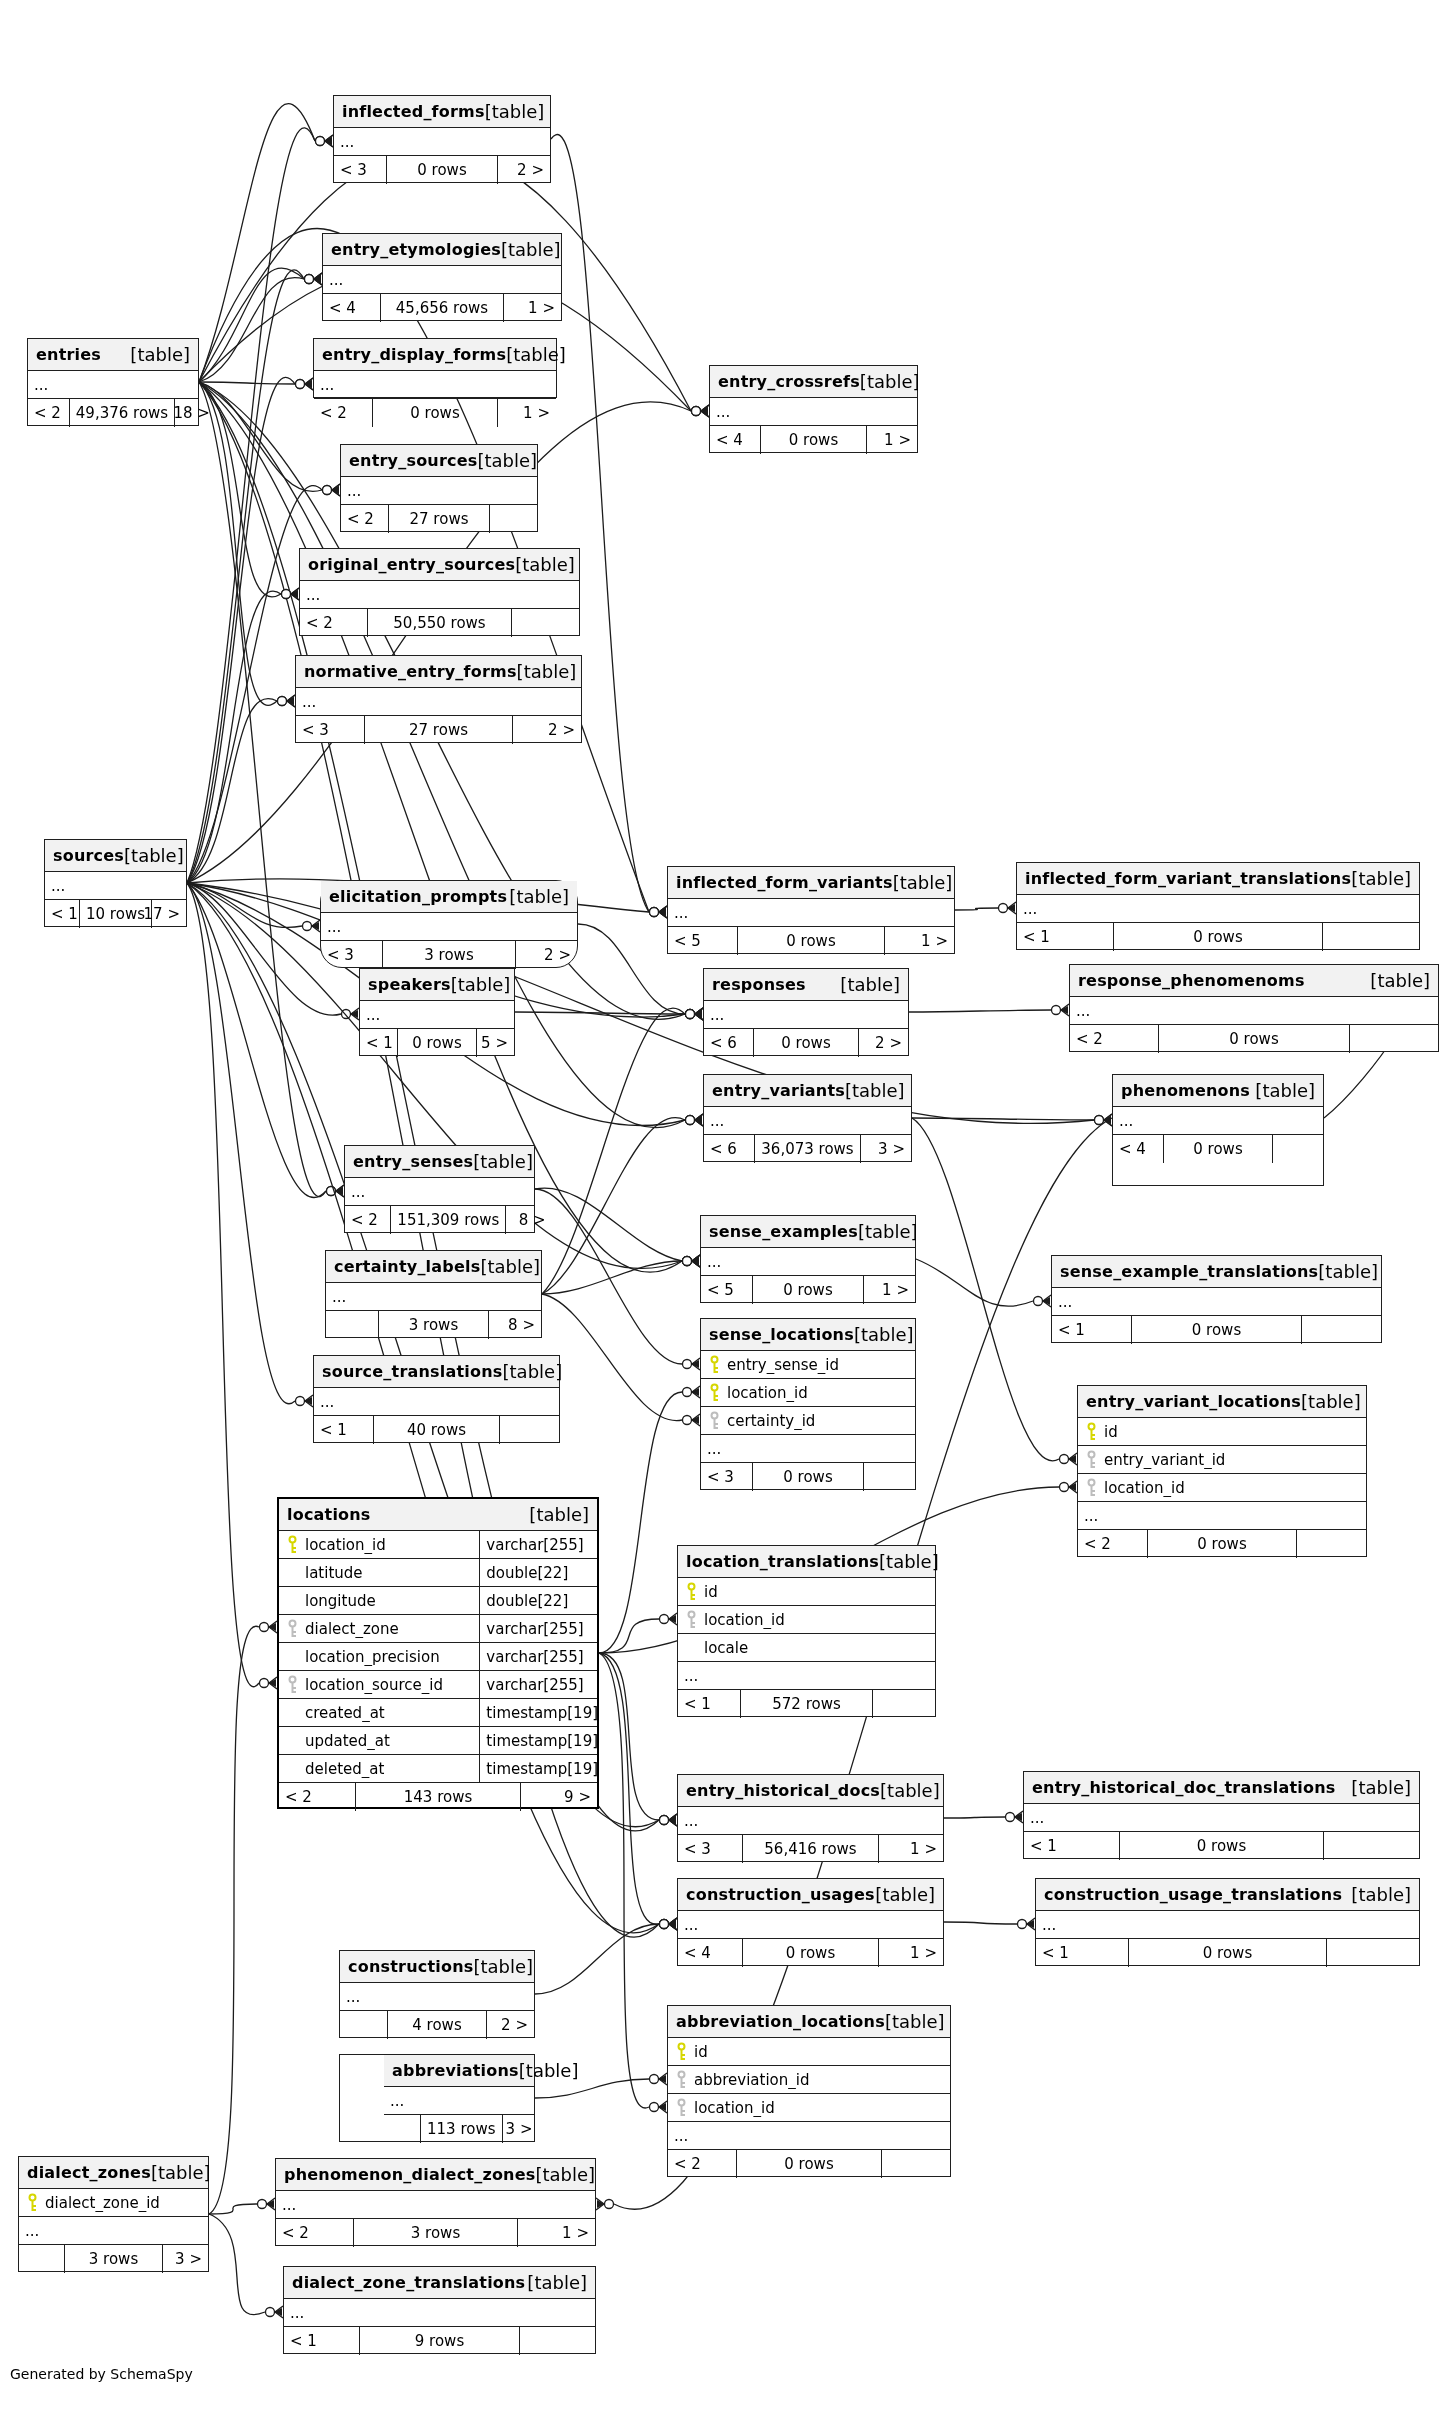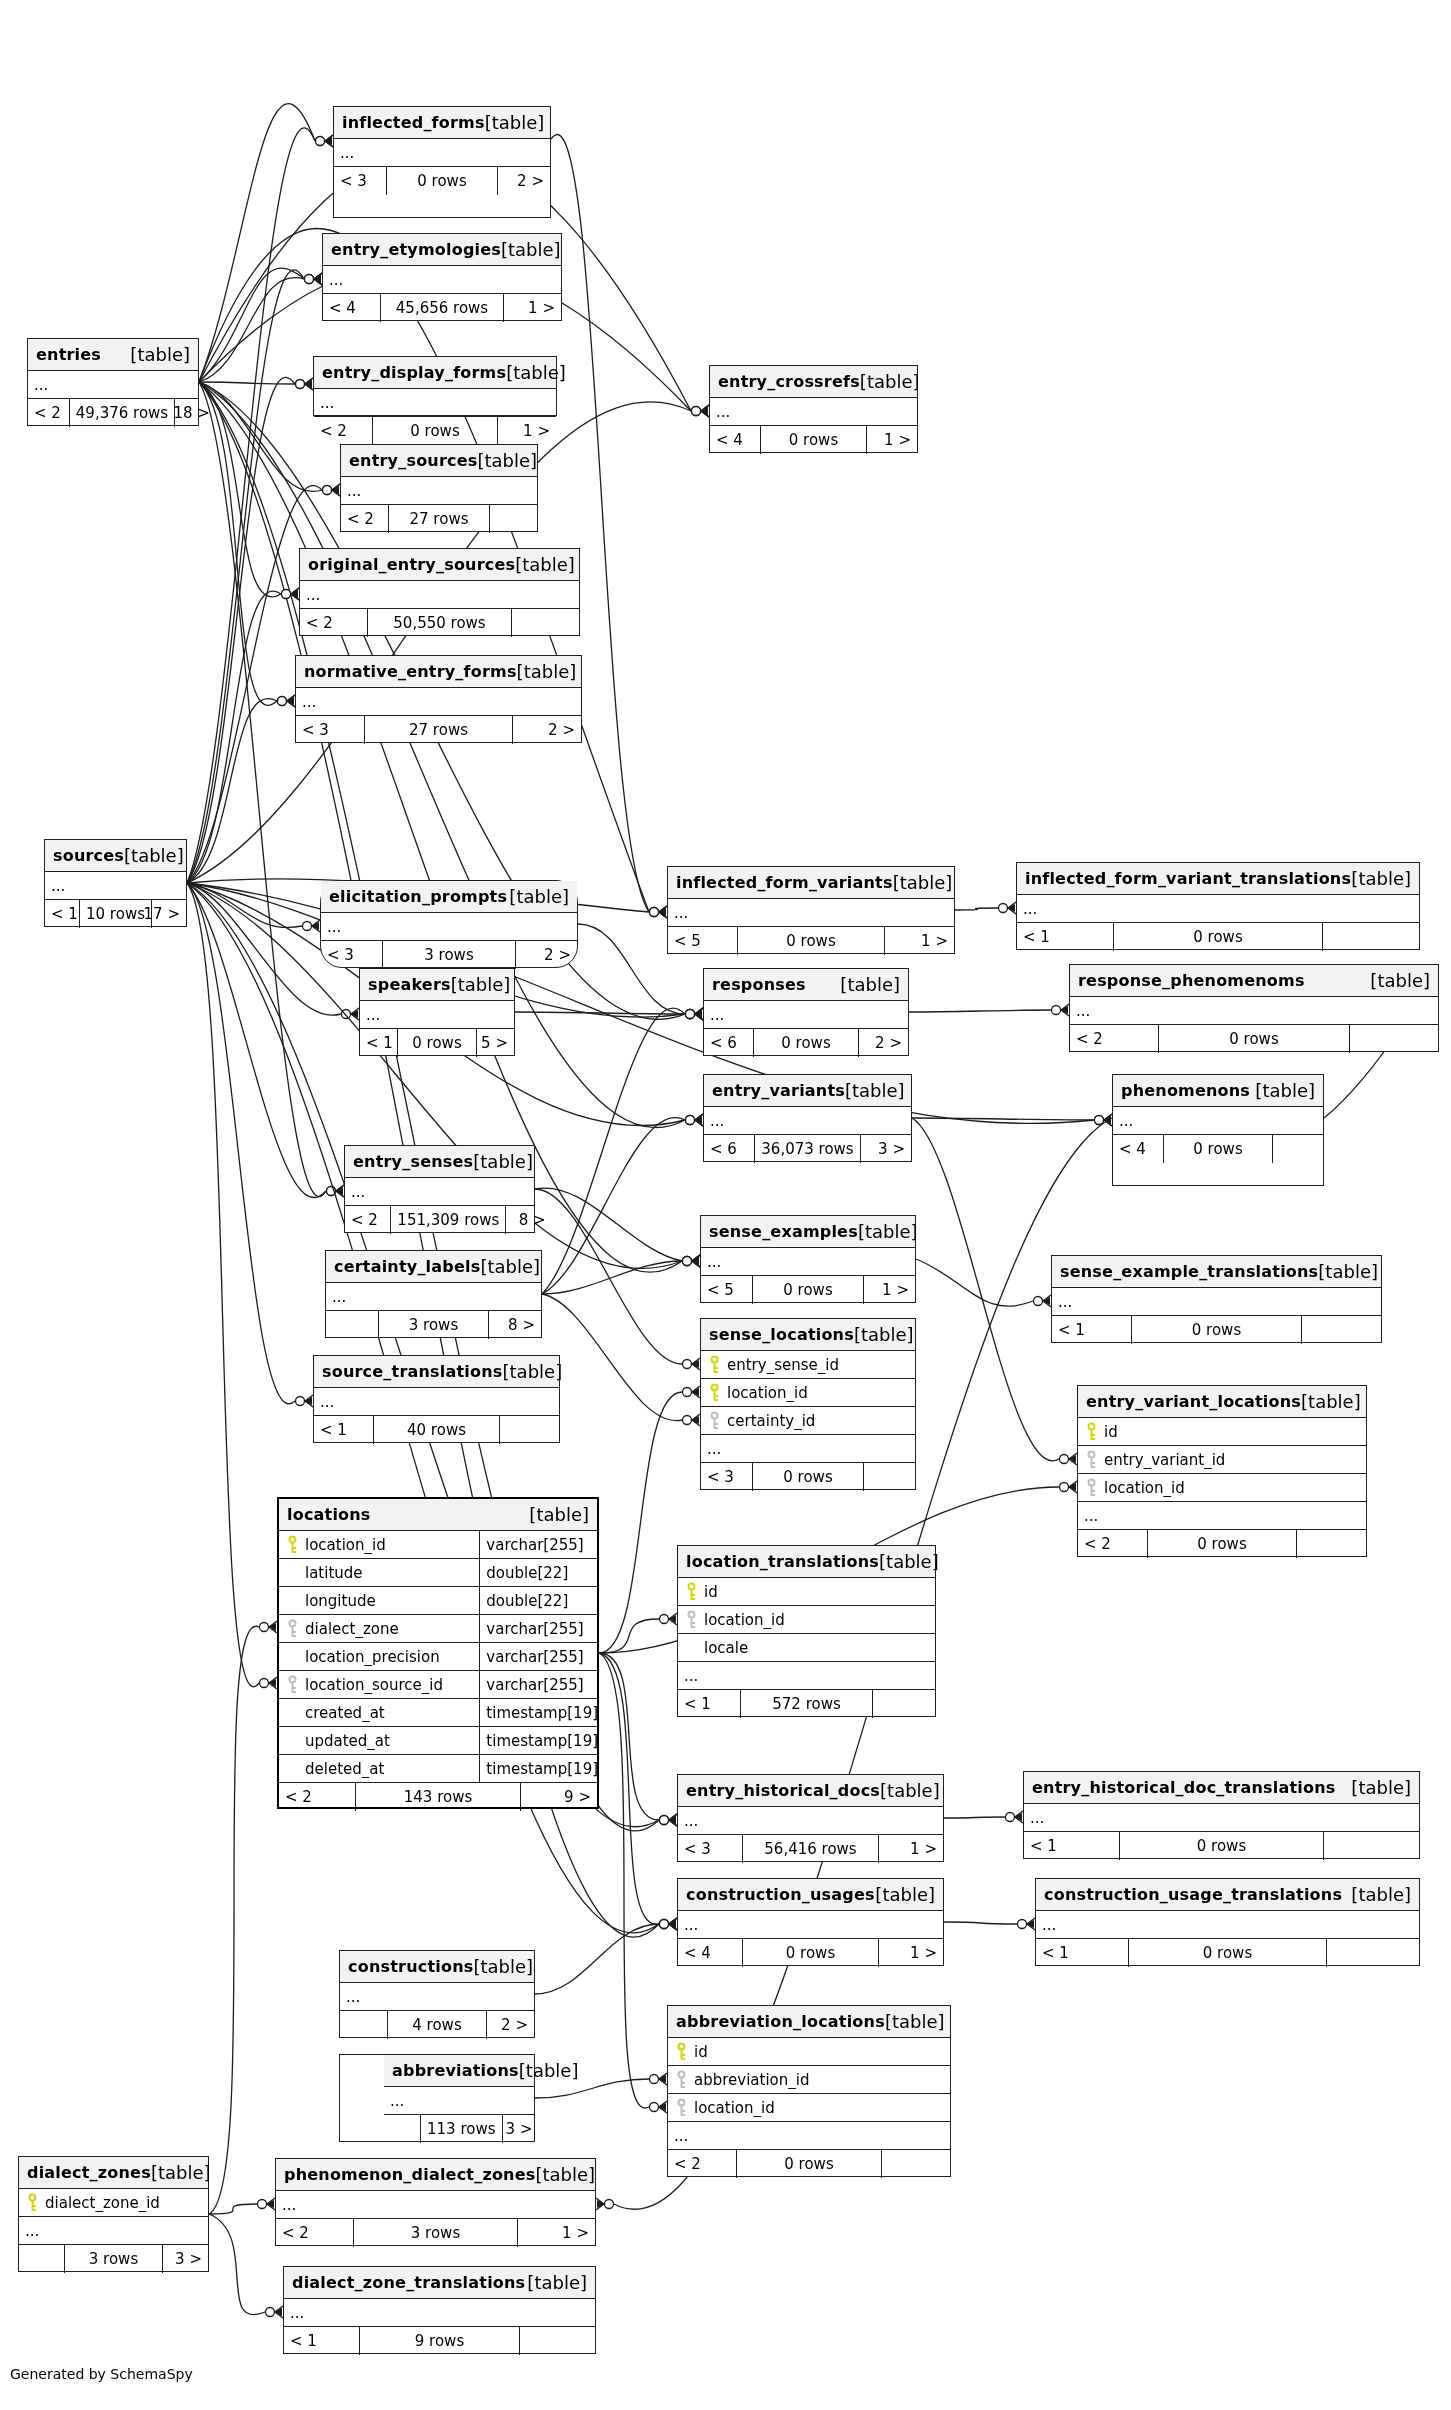--- a/index.html
+++ b/index.html
@@ -411,21 +411,21 @@
         <path d="M 669 1924 L 677 1918 M 669 1924 L 677 1930" fill="none" stroke="#1c1c1c" stroke-width="1.4"></path>
       </g>
       <g>
         <path d="M 535 2098 C 585 2098, 599 2079, 649 2079" fill="none" stroke="#1c1c1c" stroke-width="1.3"></path>
         <circle cx="654" cy="2079" r="4.5" fill="#fff" stroke="#1c1c1c" stroke-width="1.3"></circle>
         <polygon points="658,2079 666,2075 666,2083" fill="#1c1c1c"></polygon>
         <path d="M 659 2079 L 667 2073 M 659 2079 L 667 2085" fill="none" stroke="#1c1c1c" stroke-width="1.4"></path>
       </g>
     </svg>
   <div id="tables">
-      <div class="schema-table" style="left: 333px; top: 95px; width: 218px; height: 112px; margin-top: 11px;">
+      <div class="schema-table" style="left: 333px; top: 95px; width: 218px; height: 88px;">
         <div class="st-header">
       <span class="st-name">inflected_forms</span>
       <span class="st-tag">[table]</span>
         </div>
         <div class="st-ellipsis">...</div>
         <div class="st-footer">
       <span class="f-left">&lt; 3</span>
       <span class="f-center">0 rows</span>
       <span class="f-right">2 &gt;</span>
         </div>
@@ -447,21 +447,21 @@
       <span class="st-name">entries</span>
       <span class="st-tag">[table]</span>
         </div>
         <div class="st-ellipsis">...</div>
         <div class="st-footer">
       <span class="f-left">&lt; 2</span>
       <span class="f-center">49,376 rows</span>
       <span class="f-right">18 &gt;</span>
         </div>
       </div>
-      <div class="schema-table" style="left: 313px; top: 356px; width: 244px; height: 60px;">
+      <div class="schema-table" style="left: 313px; top: 338px; width: 244px; height: 60px;">
         <div class="st-header">
       <span class="st-name">entry_display_forms</span>
       <span class="st-tag">[table]</span>
         </div>
         <div class="st-ellipsis">...</div>
         <div class="st-footer">
       <span class="f-left">&lt; 2</span>
       <span class="f-center">0 rows</span>
       <span class="f-right">1 &gt;</span>
         </div>

